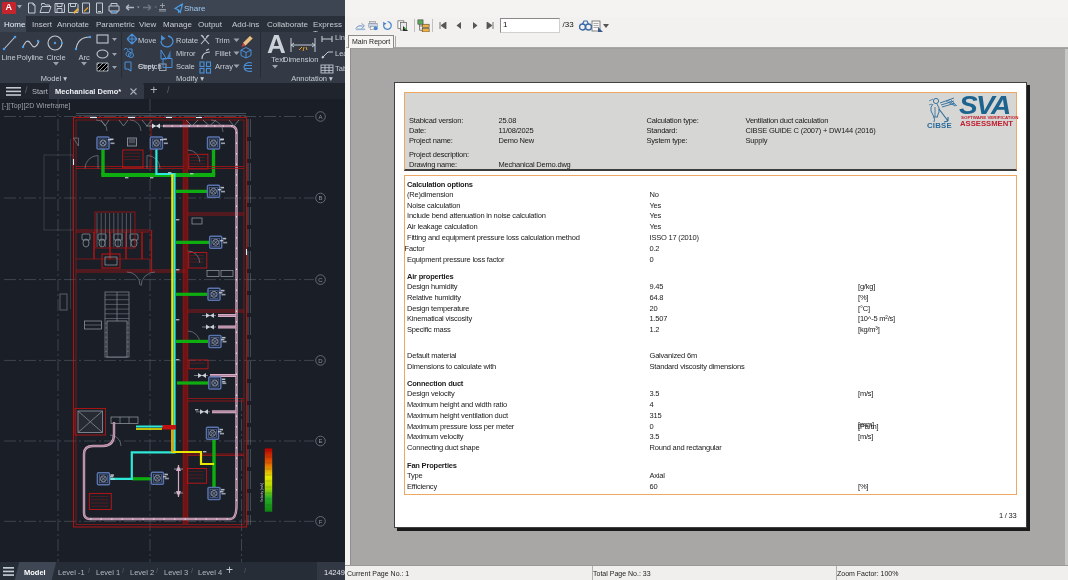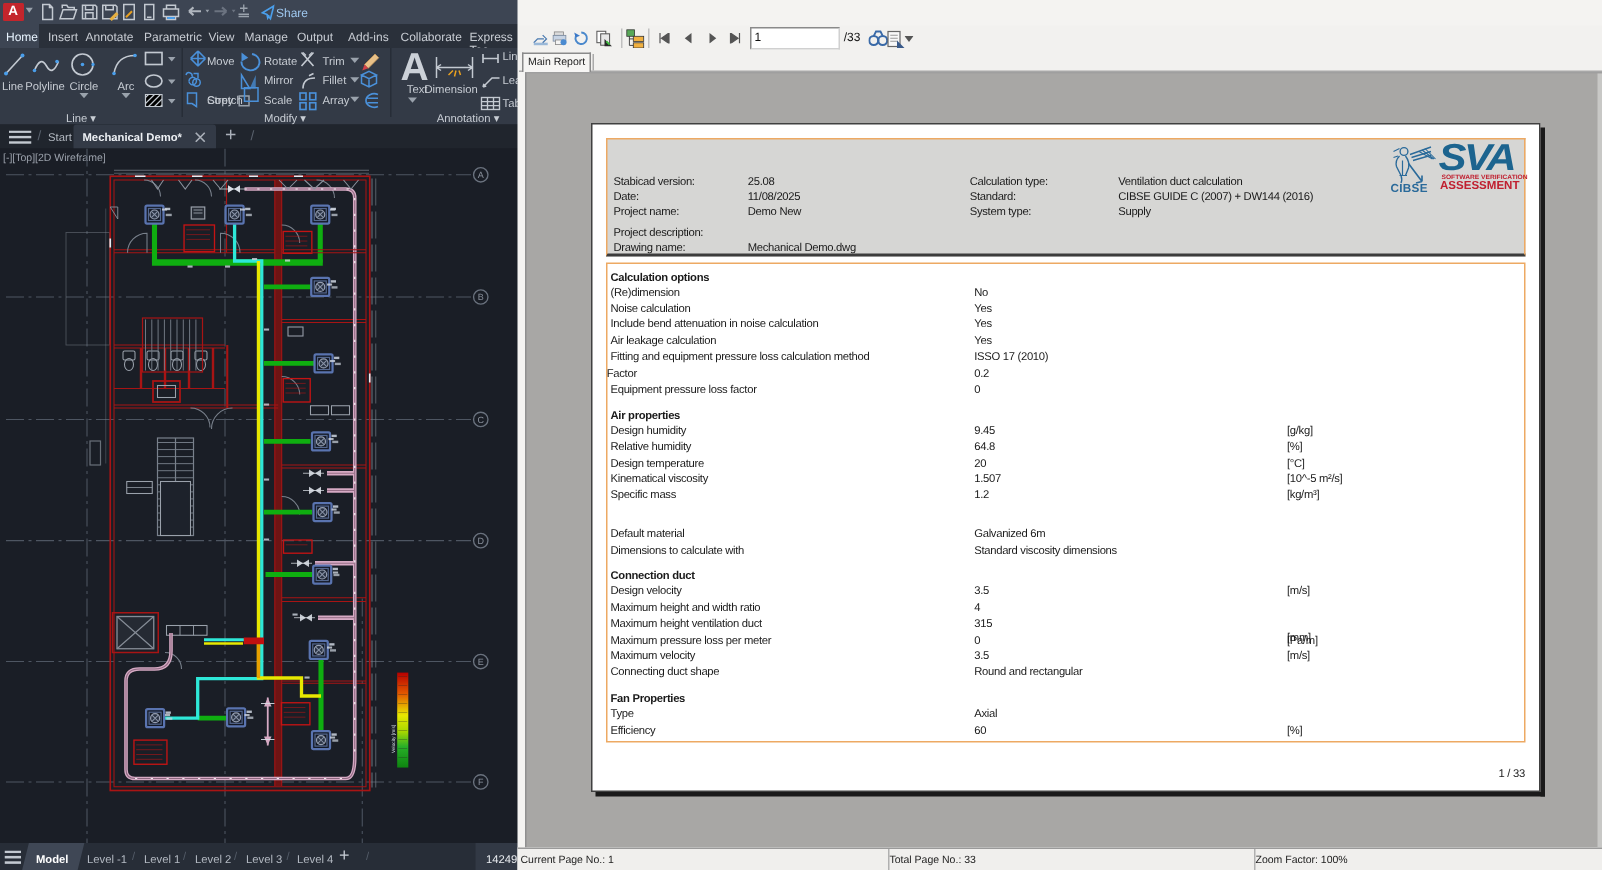--- a/index.html
+++ b/index.html
@@ -165,21 +165,21 @@
           <rect x="1" y="31" width="12" height="8"></rect>
           <line x1="1" y1="33.7" x2="13" y2="33.7"></line>
           <line x1="1" y1="36.4" x2="13" y2="36.4"></line>
           <line x1="5" y1="31" x2="5" y2="39"></line>
           <line x1="9" y1="31" x2="9" y2="39"></line>
         </g>
       </svg>
       <span class="abs" style="left:335px;top:1px;">Lin</span>
       <span class="abs" style="left:335px;top:17px;">Lea</span>
       <span class="abs" style="left:335px;top:32px;">Tab</span>
-      <span class="abs" style="left:34px;top:41.5px;width:40px;text-align:center;">Line ▾</span>
+      <span class="abs" style="left:34px;top:41.5px;width:40px;text-align:center;">Model ▾</span>
       <span class="abs" style="left:170px;top:41.5px;width:40px;text-align:center;">Modify ▾</span>
       <span class="abs" style="left:287px;top:41.5px;width:50px;text-align:center;">Annotation ▾</span>
     </div>
   <div id="ac-tabs" class="abs">
     <svg class="abs" style="left:6px;top:4px;" width="15" height="9" viewBox="0 0 15 9">
         <g fill="#c3c9d1">
           <rect x="0" y="0" width="15" height="1.6"></rect>
           <rect x="0" y="3.6" width="15" height="1.6"></rect>
           <rect x="0" y="7.2" width="15" height="1.6"></rect>
         </g>

